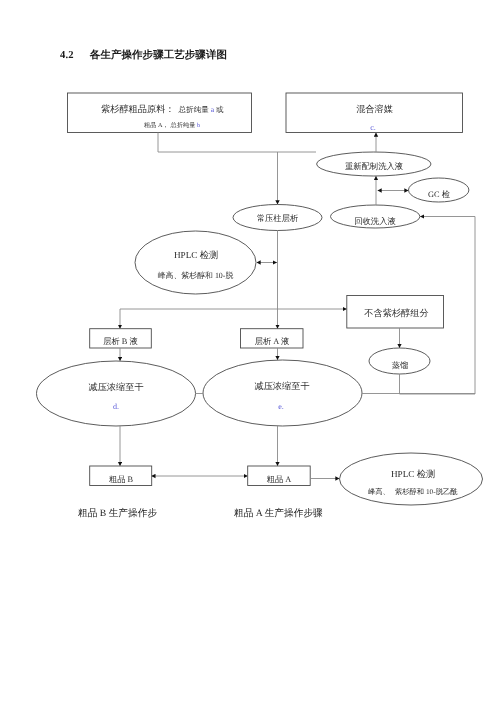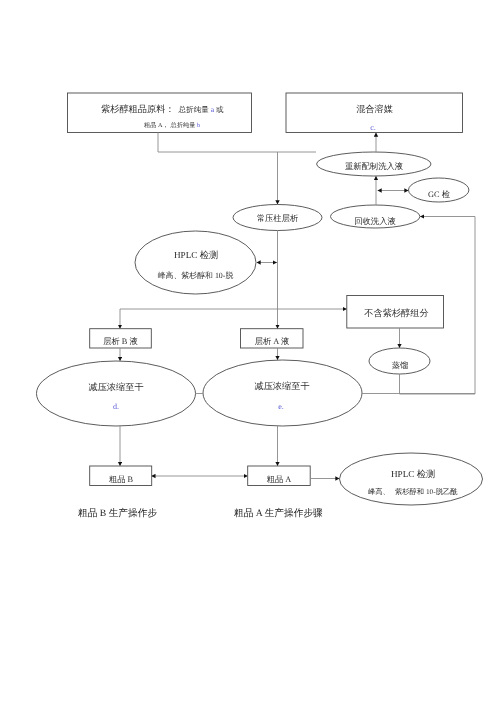--- a/index.html
+++ b/index.html
@@ -22,20 +22,23 @@
   .t-mk{font-size:8px;fill:#5a5ad8;}
   .t-mkf{fill:#5a5ad8;}
   .shp{fill:#ffffff;stroke:#4a4a4a;stroke-width:0.9;}
   .ln{stroke:#8a8a8a;stroke-width:0.9;fill:none;}
 </style>
 </head>
 <body>
 
 <div id="page">
 
+  <div class="hdr" style="left:60px;top:49px;">
+<span>4.2</span><span style="display:inline-block;width:16px"></span><span class="hz">各生产操作步骤工艺步骤详图</span>
+  </div>
 
 
   <svg id="chart" viewBox="0 0 500 707">
     <defs>
       <marker id="ah" markerWidth="6" markerHeight="6" refX="4.2" refY="2.2" orient="auto" markerUnits="userSpaceOnUse">
         <path d="M0,0 L4.2,2.2 L0,4.4 z" fill="#111111"></path>
       </marker>
       <marker id="ahs" markerWidth="6" markerHeight="6" refX="0" refY="2.2" orient="auto" markerUnits="userSpaceOnUse">
         <path d="M4.2,0 L0,2.2 L4.2,4.4 z" fill="#111111"></path>
       </marker>

